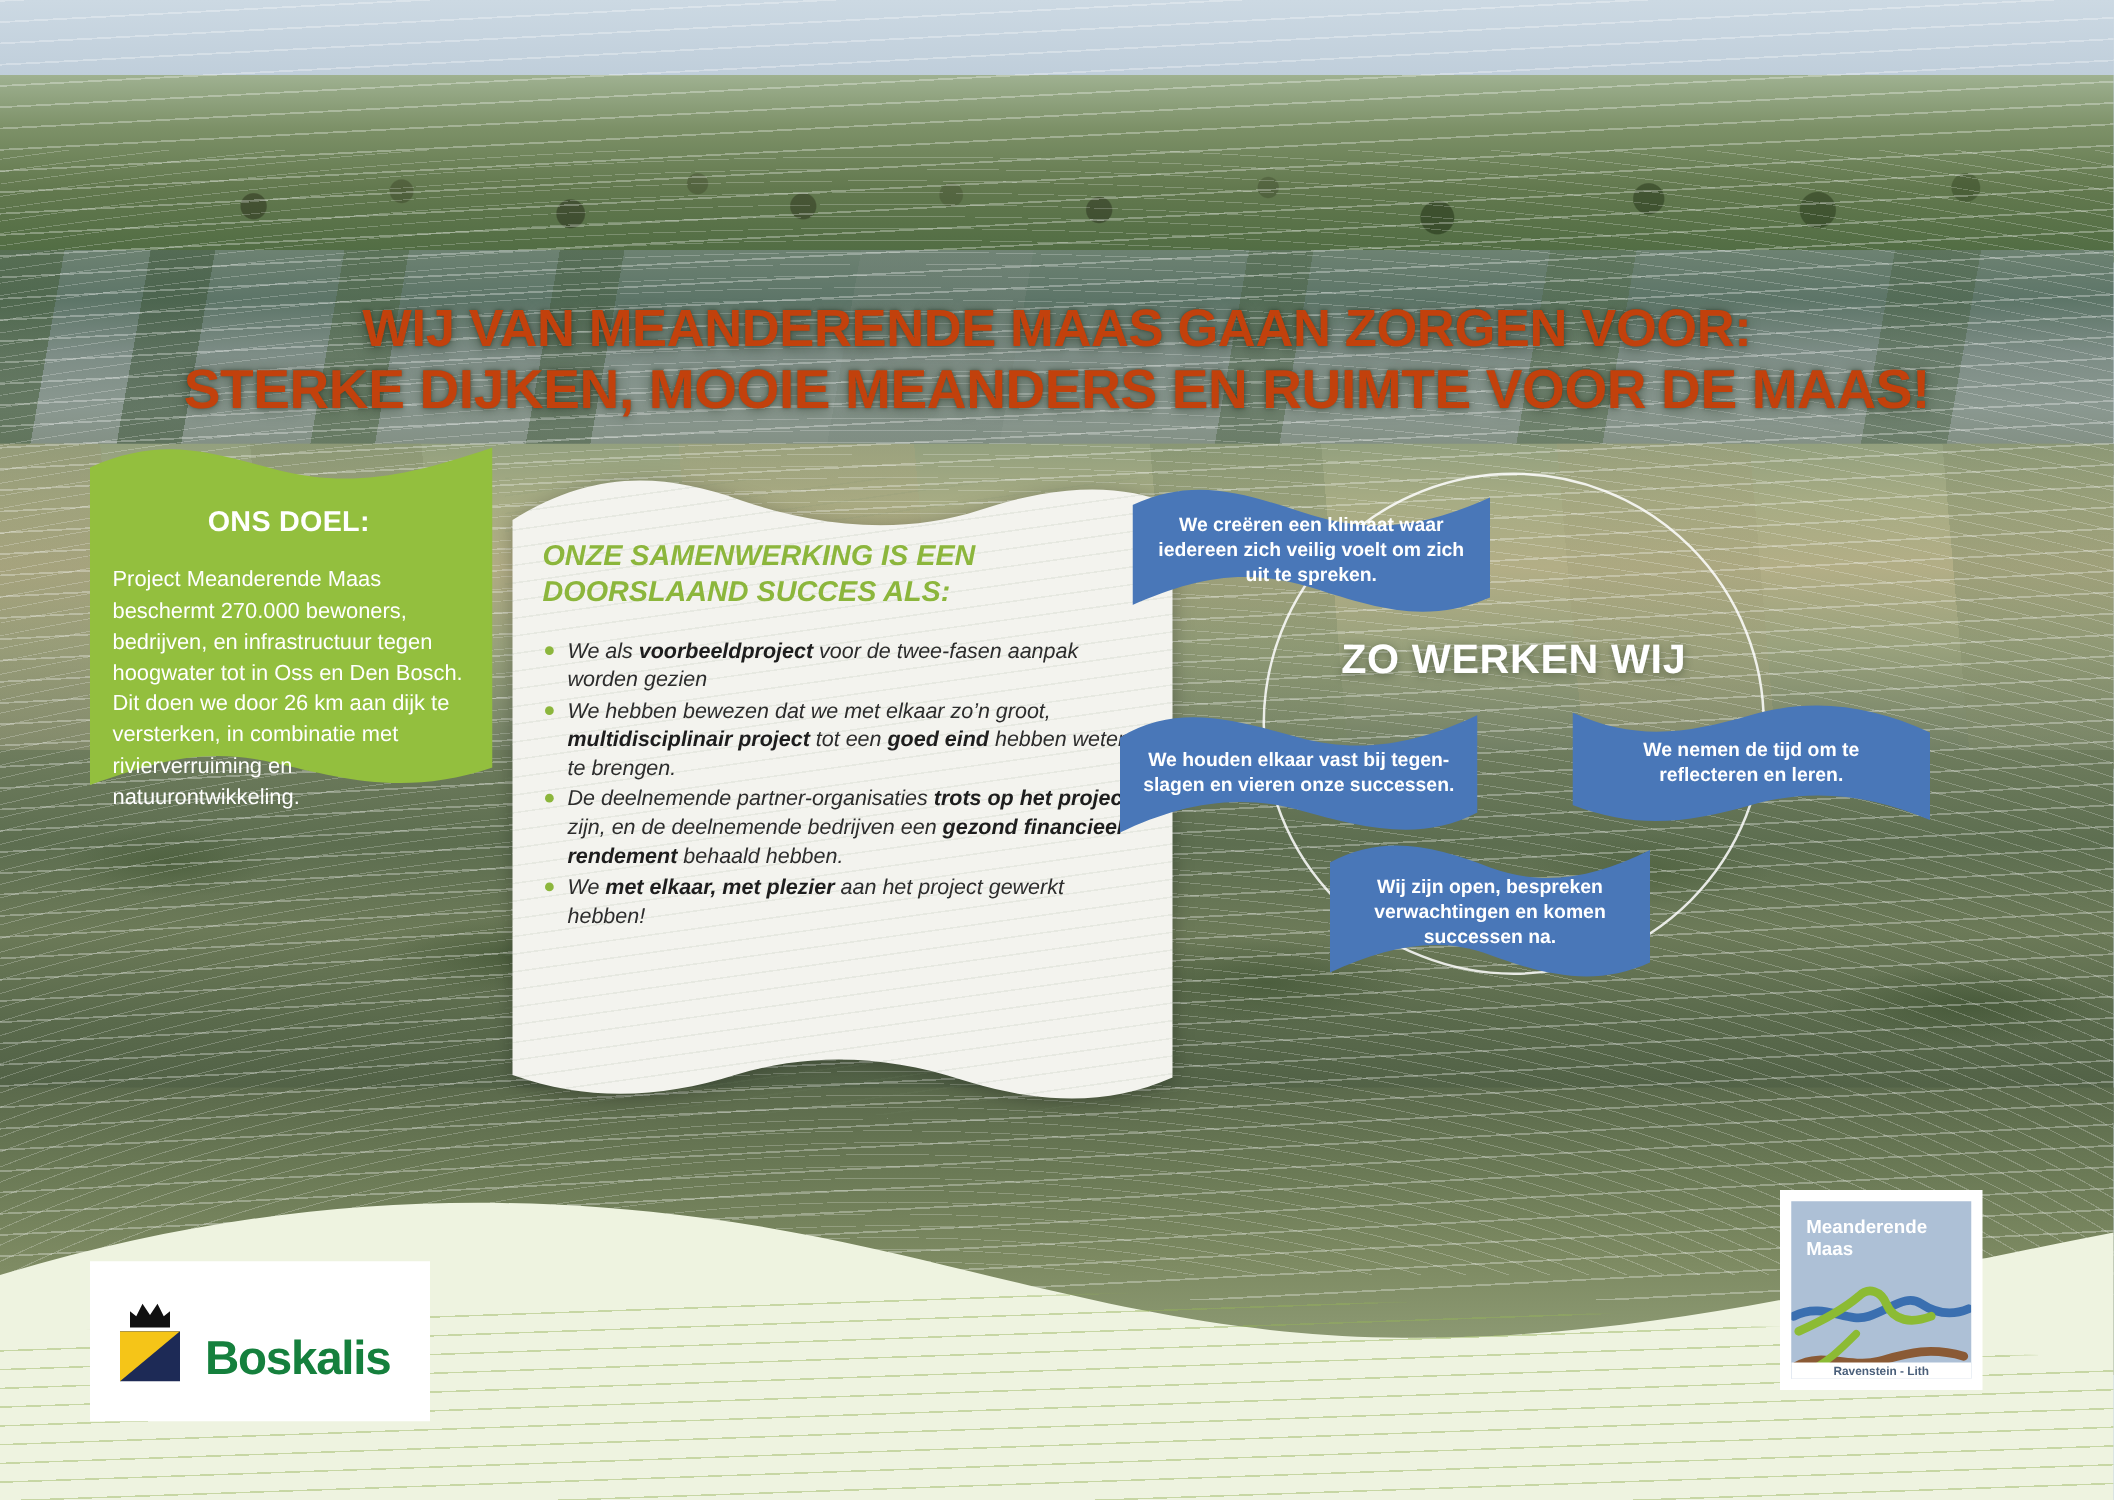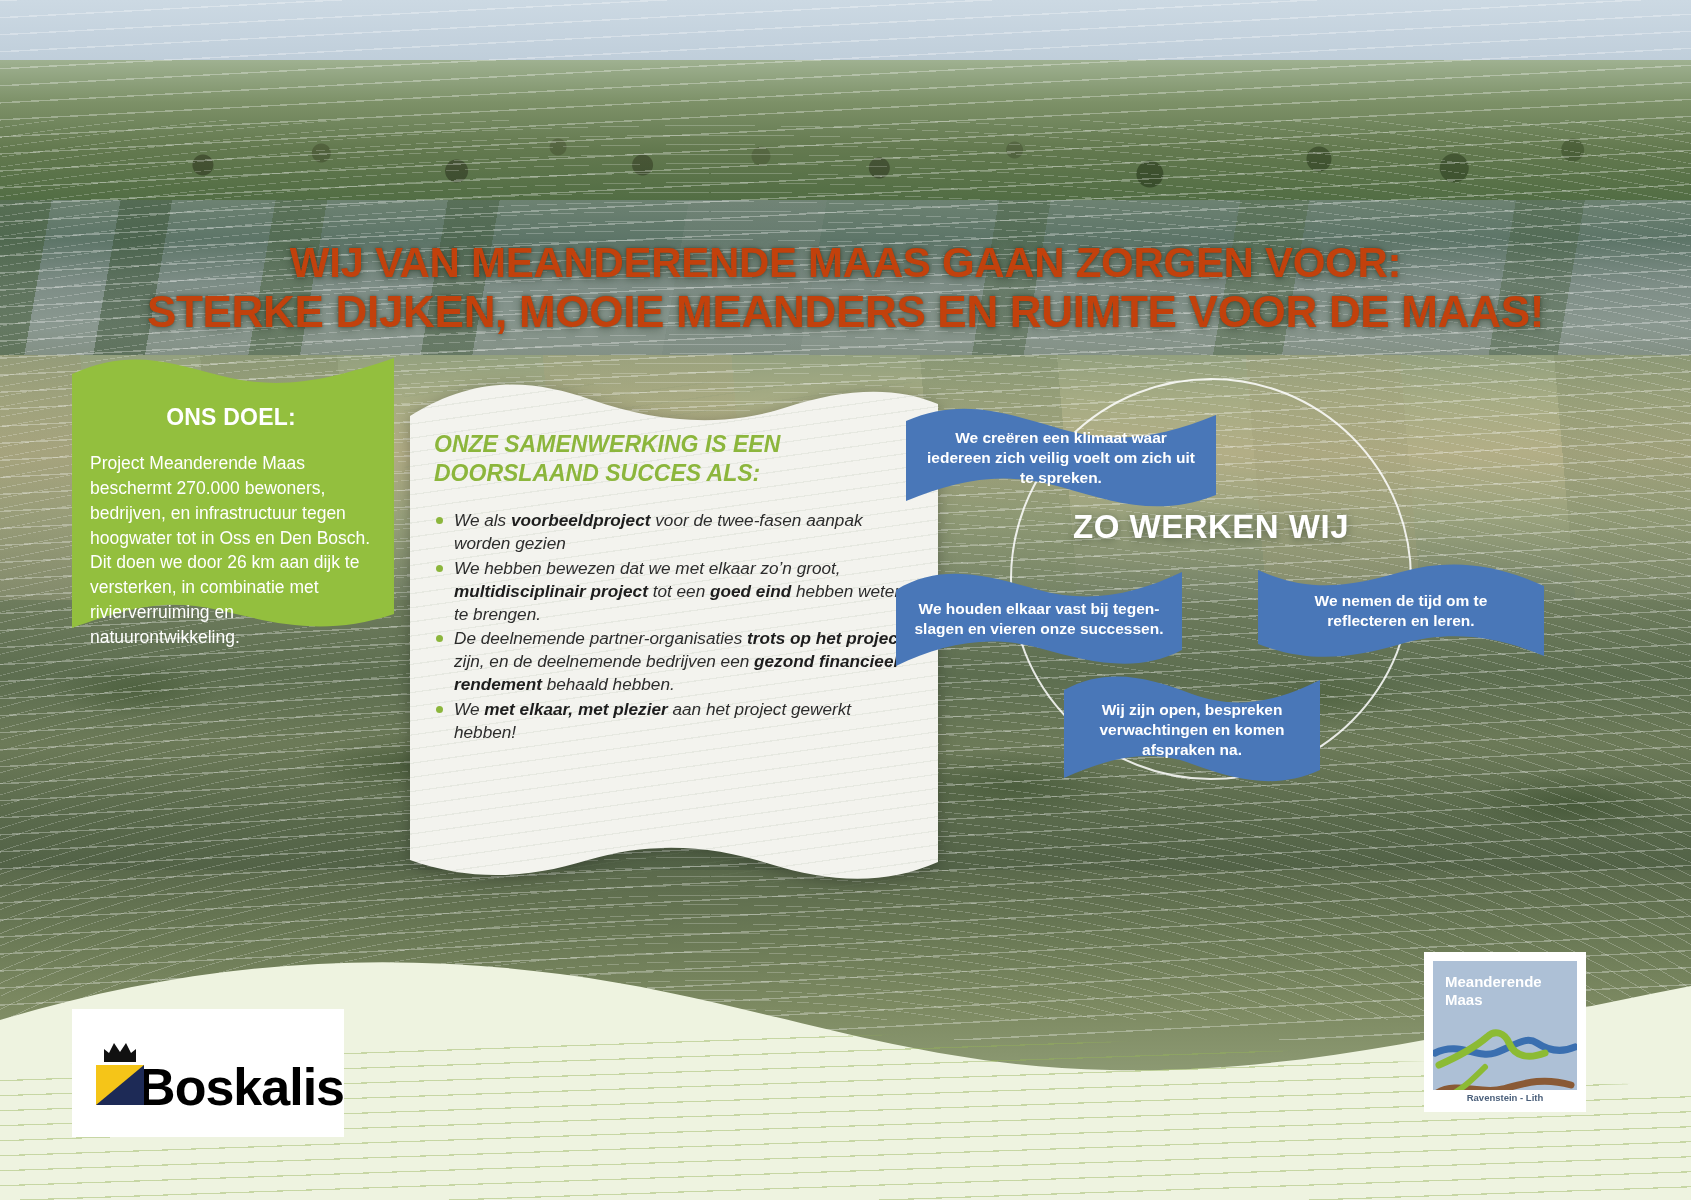--- a/index.html
+++ b/index.html
@@ -207,21 +207,21 @@
     font-size: 15.5px;
     line-height: 1.3;
     font-weight: 600;
     text-align: center;
     display: flex; align-items: center; justify-content: center;
   }
   .banner .bshape { position:absolute; inset:0; z-index:0; }
   .banner .bshape svg { display:block; width:100%; height:100%; }
   .banner .btext { position: relative; z-index: 1; padding: 0 16px; }
 
-  .banner-1 { left: 906px; top: 407px; width: 310px; height: 102px; }
+  .banner-1 { left: 906px; top: 390px; width: 286px; height: 102px; }
   .banner-2 { left: 1232px; top: 402px; width: 286px; height: 102px; }
   .banner-3 { left: 896px; top: 568px; width: 286px; height: 102px; }
   .banner-4 { left: 1258px; top: 560px; width: 286px; height: 102px; }
   .banner-5 { left: 1064px; top: 672px; width: 256px; height: 116px; }
 
   
   .boskalis {
     position: absolute; left: 72px; top: 1009px;
     width: 272px; height: 128px;
     background: #ffffff;
@@ -237,21 +237,21 @@
   .bk-box {
     position:absolute; left: 4px; top: 24px; width: 48px; height: 40px;
     background: #1d2a56;
     overflow:hidden;
   }
   .bk-box::before{
     content:""; position:absolute; left:0; top:0; width:0; height:0;
     border-left: 48px solid #f5c518; border-bottom: 40px solid transparent;
   }
   .bk-word {
-    font-size: 52px; font-weight: 800; color: #000000; letter-spacing: -1px; margin-top: 28px;
+    font-size: 38px; font-weight: 800; color: #15803d; letter-spacing: -1px; margin-top: 28px;
   }
 
   
   .mm-logo {
     position: absolute; left: 1424px; top: 952px;
     width: 162px; height: 160px;
     background: #ffffff;
     padding: 9px;
   }
   .mm-inner {
@@ -361,21 +361,21 @@
     </div>
     <div class="btext">We nemen de tijd om te reflecteren en leren.</div>
   </div>
 
   <div class="banner banner-5">
     <div class="bshape">
       <svg viewBox="0 0 256 116" preserveAspectRatio="none">
         <path d="M0,18 C44,-6 86,6 128,22 C172,38 212,30 256,8 L256,98 C212,118 172,108 128,92 C86,76 44,86 0,106 Z" fill="#4977b8"></path>
       </svg>
     </div>
-    <div class="btext">Wij zijn open, bespreken verwachtingen en komen afspraken na.</div>
+    <div class="btext">Wij zijn open, bespreken verwachtingen en komen successen na.</div>
   </div>
 
   <div class="boskalis">
     <div class="bk-mark">
       <svg class="bk-crown" viewBox="0 0 36 22">
         <path d="M2,21 L2,8 L7,12 L12,2 L18,11 L24,2 L29,12 L34,8 L34,21 Z" fill="#111"></path>
       </svg>
       <div class="bk-box"></div>
     </div>
     <div class="bk-word">Boskalis</div>

